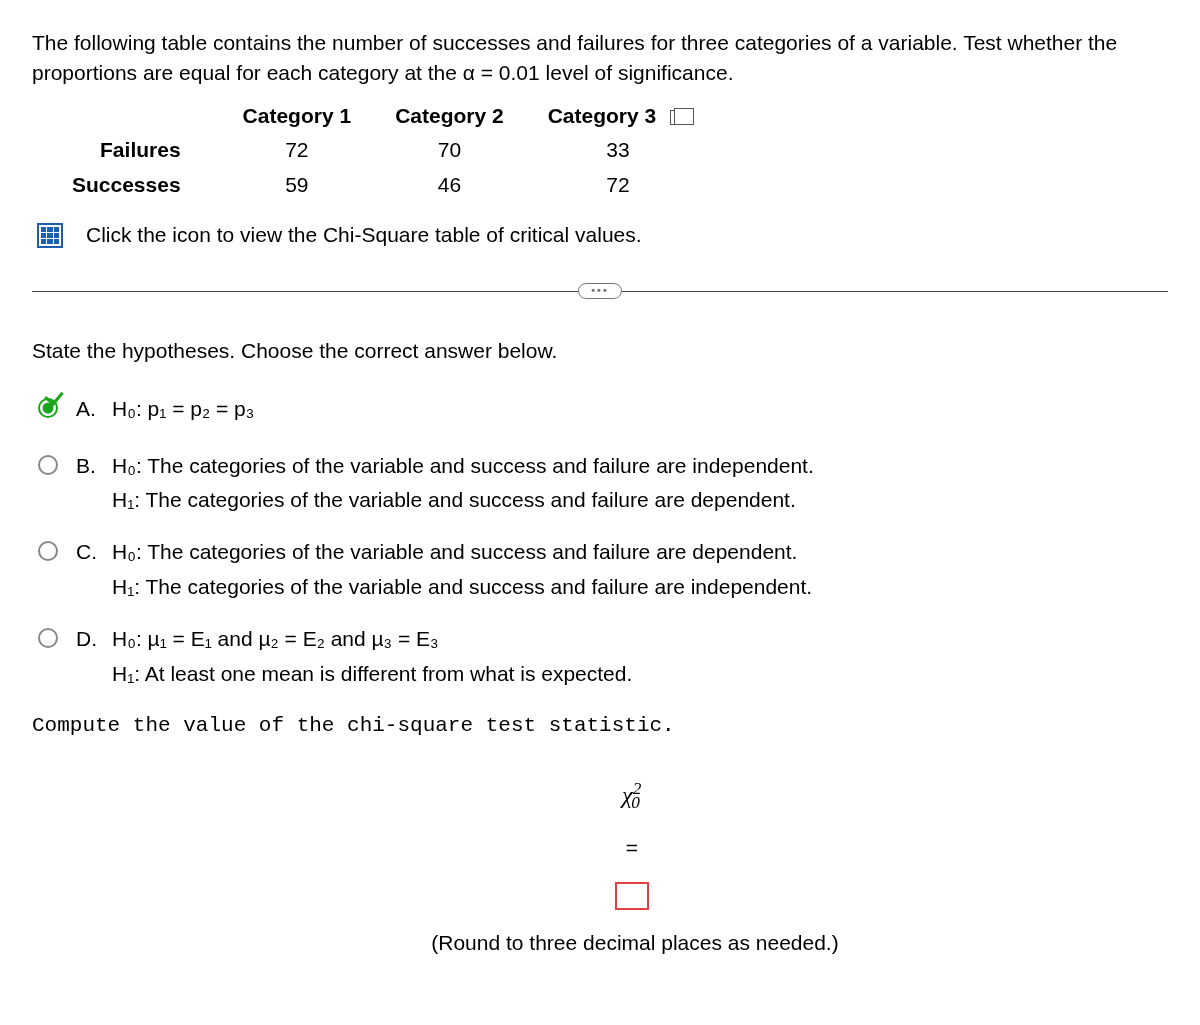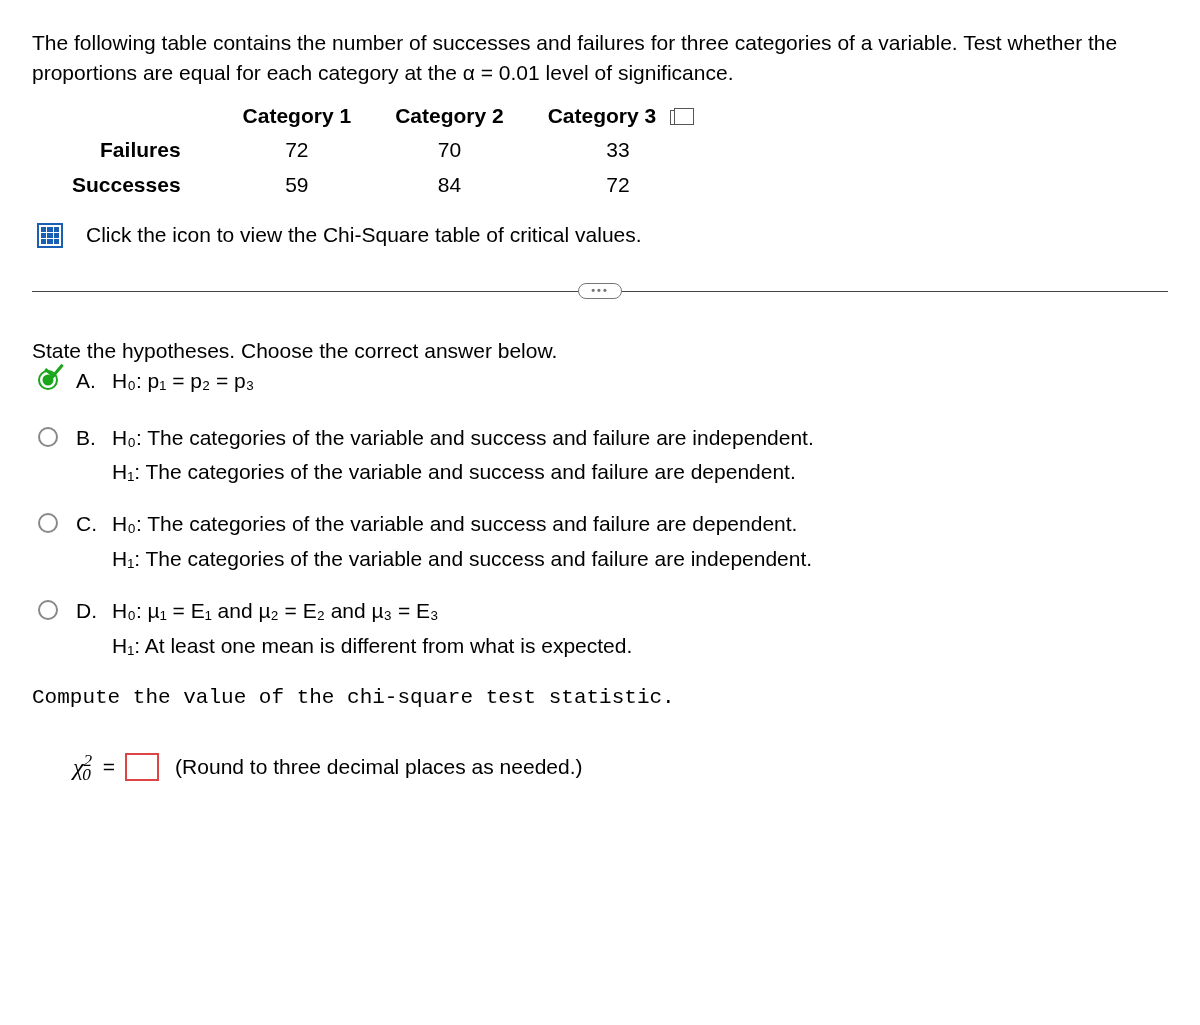--- a/index.html
+++ b/index.html
@@ -53,21 +53,21 @@
     .hr-wrap { position: relative; margin-bottom: 44px; }
     .hr-line { border: none; border-top: 1px solid #444; }
     .hr-pill {
       position: absolute; left: 50%; top: 50%;
       transform: translate(-50%, -50%);
       width: 44px; height: 16px; border: 1px solid #777;
       border-radius: 9px; background: #fff;
       display: flex; align-items: center; justify-content: center;
       color: #777; font-size: 11px; letter-spacing: 2px; font-weight: bold;
     }
-    .section-q { }
+    .section-q { margin-bottom: 28px; }
     .options { margin-left: 6px; }
     .option {
       display: flex; align-items: flex-start; gap: 18px;
       margin-bottom: 22px;
     }
     .radio {
       width: 20px; height: 20px; border: 2px solid #888;
       border-radius: 50%; flex-shrink: 0; margin-top: 4px;
       position: relative;
     }
@@ -83,22 +83,23 @@
       transform: rotate(-50deg);
     }
     .opt-label { display: flex; gap: 12px; flex: 1; }
     .opt-letter { min-width: 24px; }
     .opt-body { flex: 1; }
     .formula { margin-bottom: 4px; }
     sub { font-size: 0.72em; vertical-align: sub; }
     sup { font-size: 0.72em; vertical-align: super; }
     .compute-q { margin-top: 8px; margin-bottom: 34px; font-family: Liberation Mono, monospace; }
     .answer-row {
-      display: flex; align-items: center; gap: 10px;
-      margin-left: 41px;
+      display: flex; align-items: center; gap: 18px;
+      margin-left: 64px;
+      flex-direction: column;
     }
     .chi-symbol {
       font-family: 'Times New Roman', serif; font-size: 24px;
       font-style: italic; position: relative; margin-right: 2px;
     }
     .input-box {
       width: 34px; height: 28px; border: 2px solid #d44; background: #fff;
     }
     .hint { margin-left: 6px; }
   </style>
@@ -122,21 +123,21 @@
   <tbody>
     <tr>
       <td>Failures</td>
       <td>72</td>
       <td>70</td>
       <td>33</td>
     </tr>
     <tr>
       <td>Successes</td>
       <td>59</td>
-      <td>84</td>
+      <td>46</td>
       <td>72</td>
     </tr>
   </tbody>
 </table>
 
 <div class="link-row">
   <div class="table-icon">
     <span></span>
       <span></span>
       <span></span>

